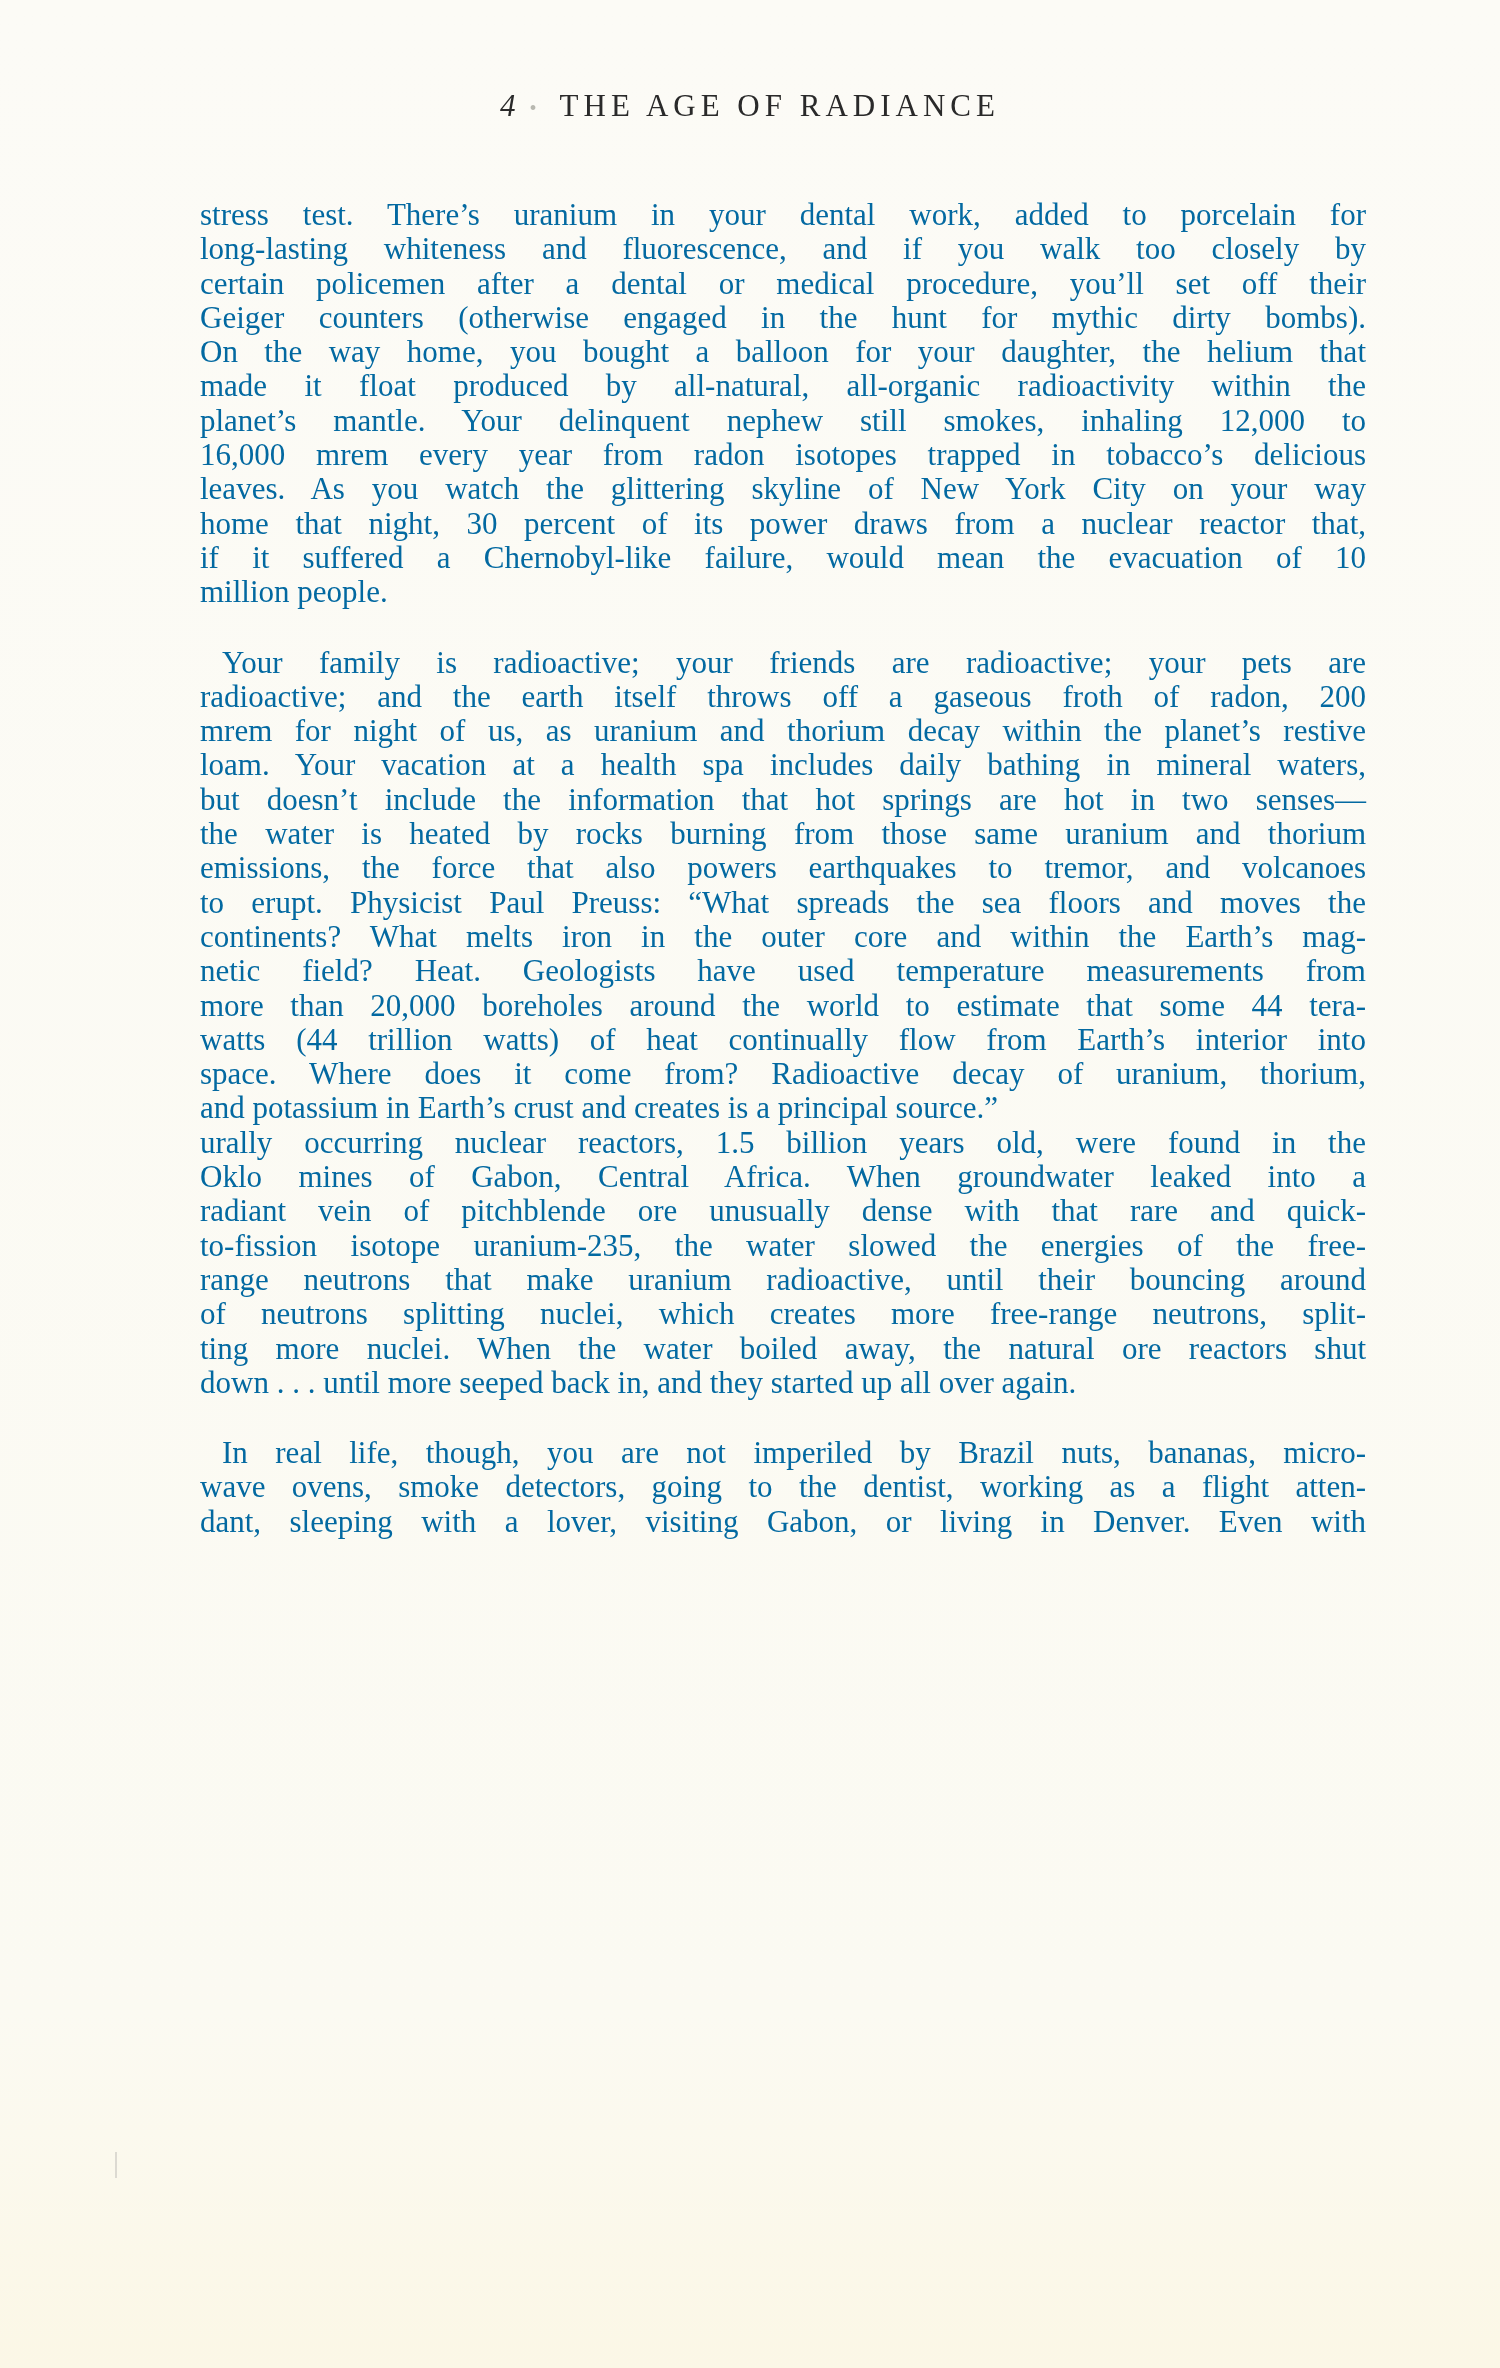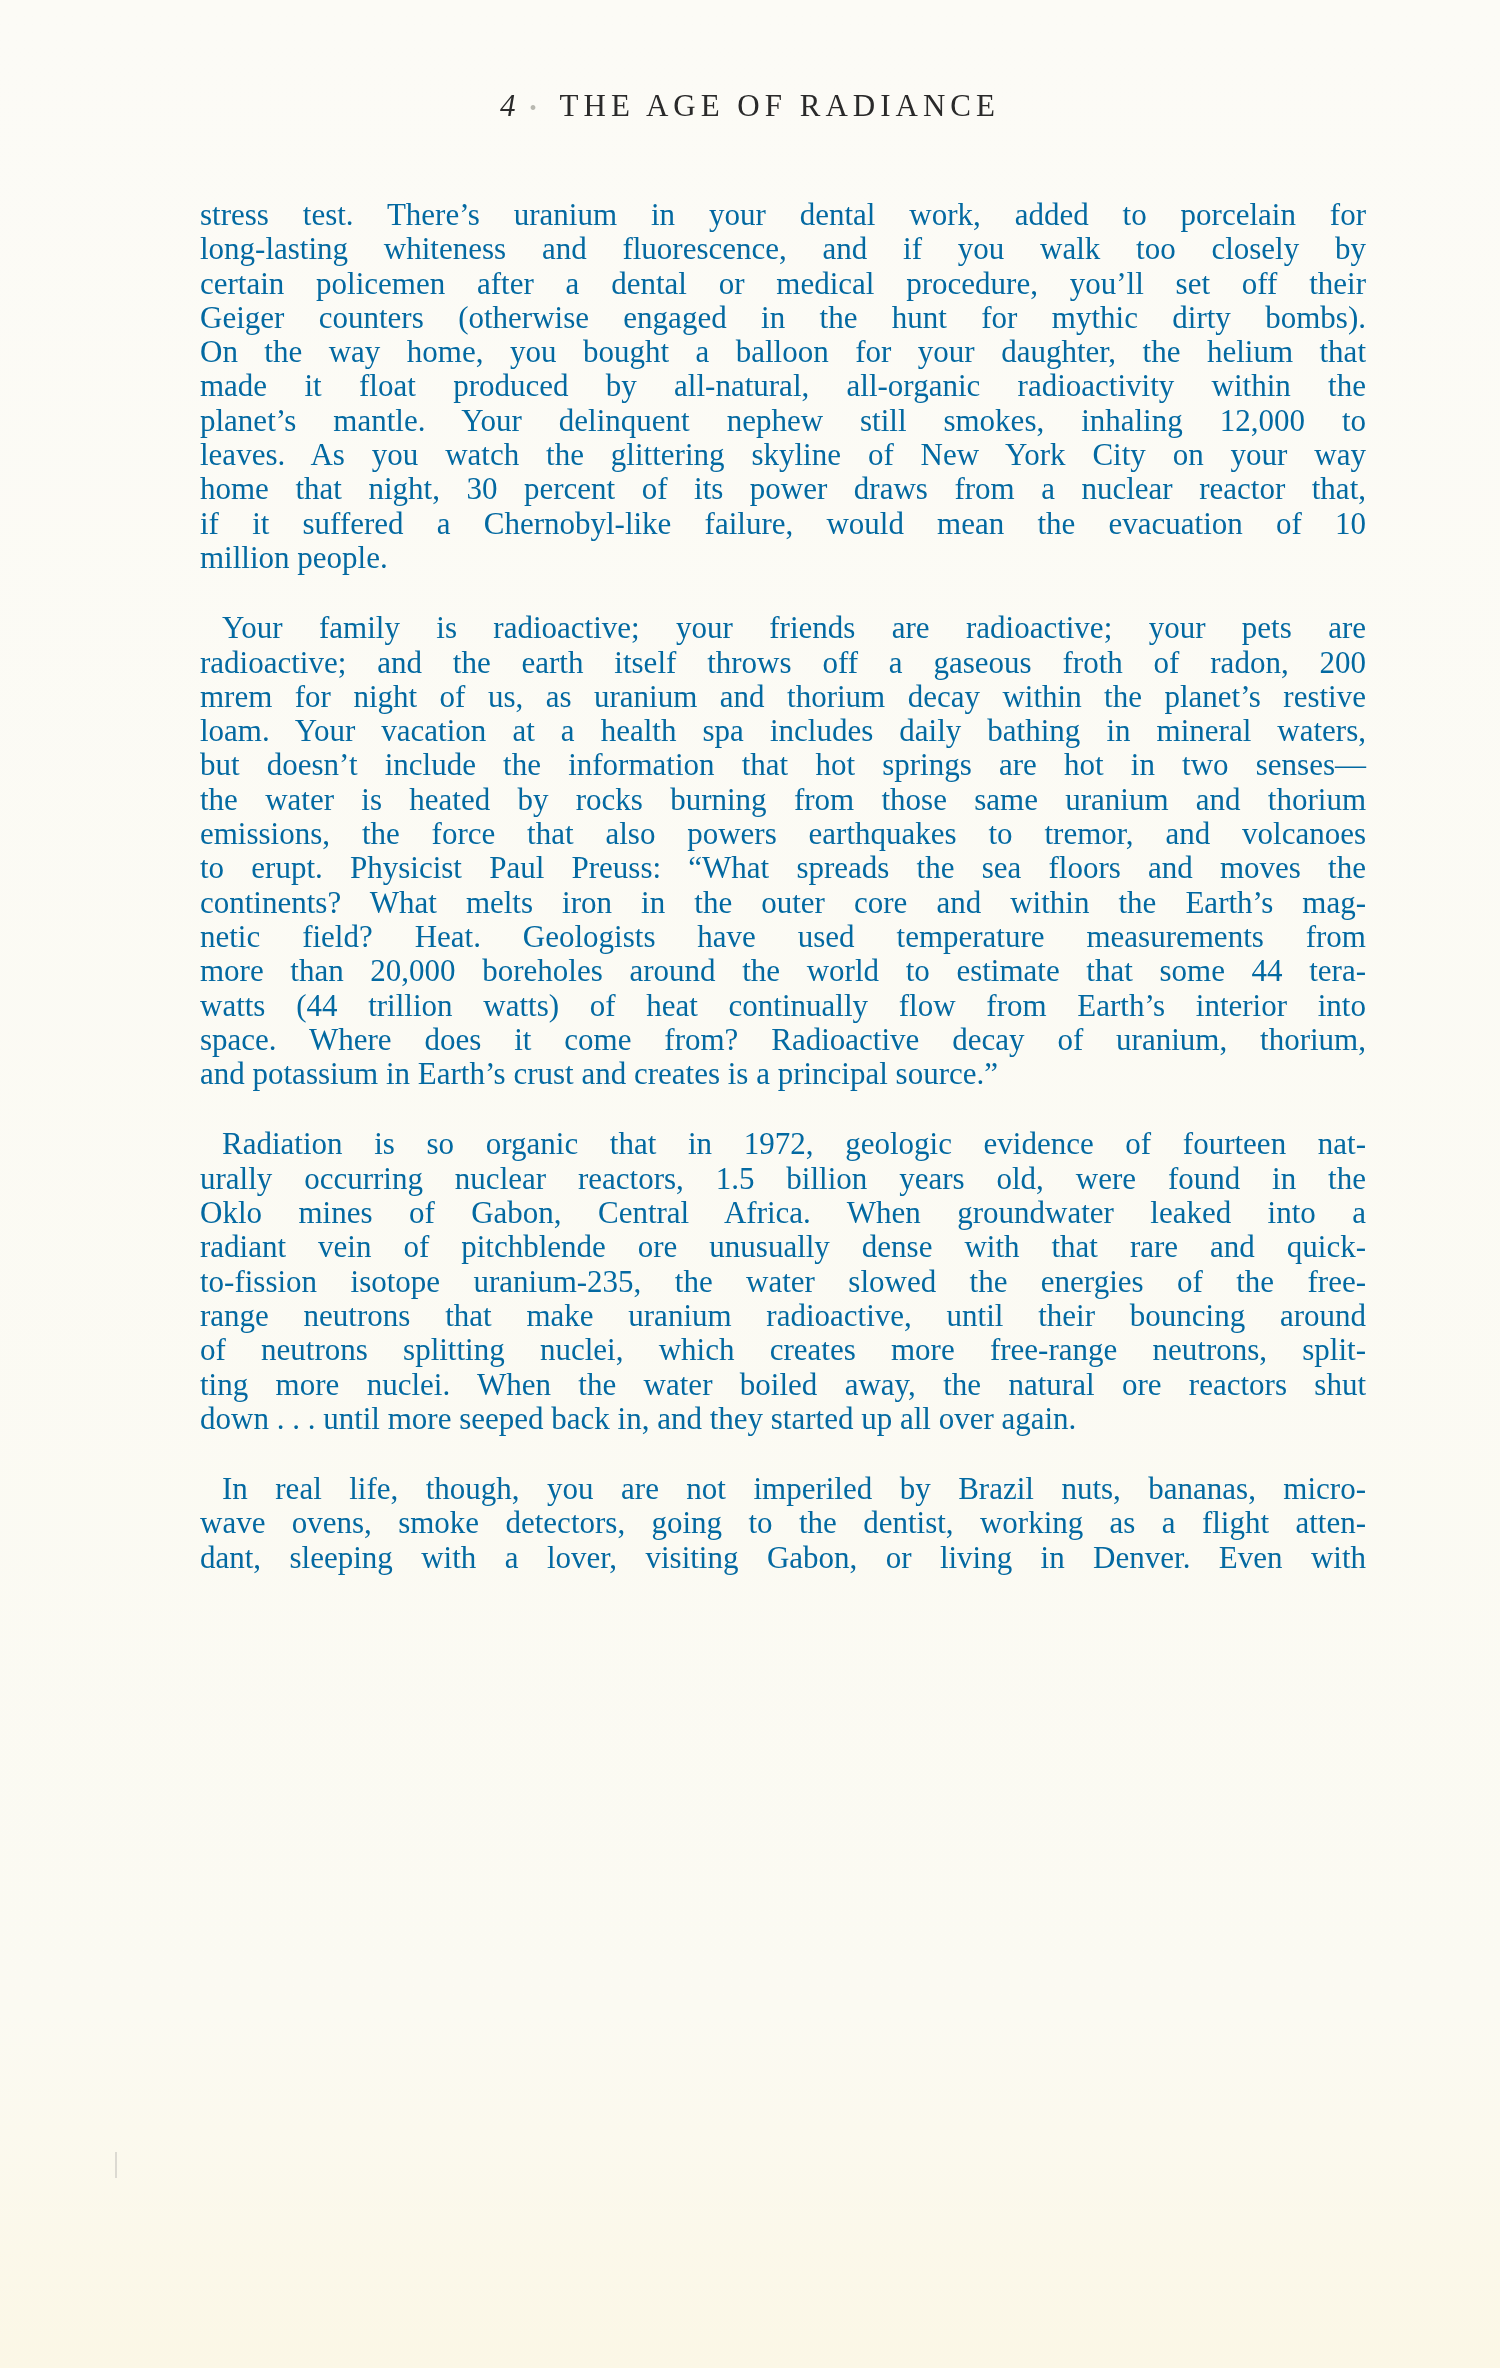--- a/index.html
+++ b/index.html
@@ -89,20 +89,21 @@
   <div class="body-text">
 
     <div>
       <span class="line">stress test. There’s uranium in your dental work, added to porcelain for</span>
       <span class="line">long-lasting whiteness and fluorescence, and if you walk too closely by</span>
       <span class="line">certain policemen after a dental or medical procedure, you’ll set off their</span>
       <span class="line">Geiger counters (otherwise engaged in the hunt for mythic dirty bombs).</span>
       <span class="line">On the way home, you bought a balloon for your daughter, the helium that</span>
       <span class="line">made it float produced by all-natural, all-organic radioactivity within the</span>
       <span class="line">planet’s mantle. Your delinquent nephew still smokes, inhaling 12,000 to</span>
+      <span class="line">16,000 mrem every year from radon isotopes trapped in tobacco’s delicious</span>
       <span class="line">leaves. As you watch the glittering skyline of New York City on your way</span>
       <span class="line">home that night, 30 percent of its power draws from a nuclear reactor that,</span>
       <span class="line">if it suffered a Chernobyl-like failure, would mean the evacuation of 10</span>
       <span class="line last">million people.</span>
     </div>
 
     <div>
       <span class="line indent">Your family is radioactive; your friends are radioactive; your pets are</span>
       <span class="line">radioactive; and the earth itself throws off a gaseous froth of radon, 200</span>
       <span class="line">mrem for night of us, as uranium and thorium decay within the planet’s restive</span>
@@ -113,21 +114,20 @@
       <span class="line">to erupt. Physicist Paul Preuss: “What spreads the sea floors and moves the</span>
       <span class="line">continents? What melts iron in the outer core and within the Earth’s mag-</span>
       <span class="line">netic field? Heat. Geologists have used temperature measurements from</span>
       <span class="line">more than 20,000 boreholes around the world to estimate that some 44 tera-</span>
       <span class="line">watts (44 trillion watts) of heat continually flow from Earth’s interior into</span>
       <span class="line">space. Where does it come from? Radioactive decay of uranium, thorium,</span>
       <span class="line last">and potassium in Earth’s crust and creates is a principal source.”</span>
     </div>
 
     <div>
-      <span class="line indent">Radiation is so organic that in 1972, geologic evidence of fourteen nat-</span>
       <span class="line">urally occurring nuclear reactors, 1.5 billion years old, were found in the</span>
       <span class="line">Oklo mines of Gabon, Central Africa. When groundwater leaked into a</span>
       <span class="line">radiant vein of pitchblende ore unusually dense with that rare and quick-</span>
       <span class="line">to-fission isotope uranium-235, the water slowed the energies of the free-</span>
       <span class="line">range neutrons that make uranium radioactive, until their bouncing around</span>
       <span class="line">of neutrons splitting nuclei, which creates more free-range neutrons, split-</span>
       <span class="line">ting more nuclei. When the water boiled away, the natural ore reactors shut</span>
       <span class="line last">down . . . until more seeped back in, and they started up all over again.</span>
     </div>
 

